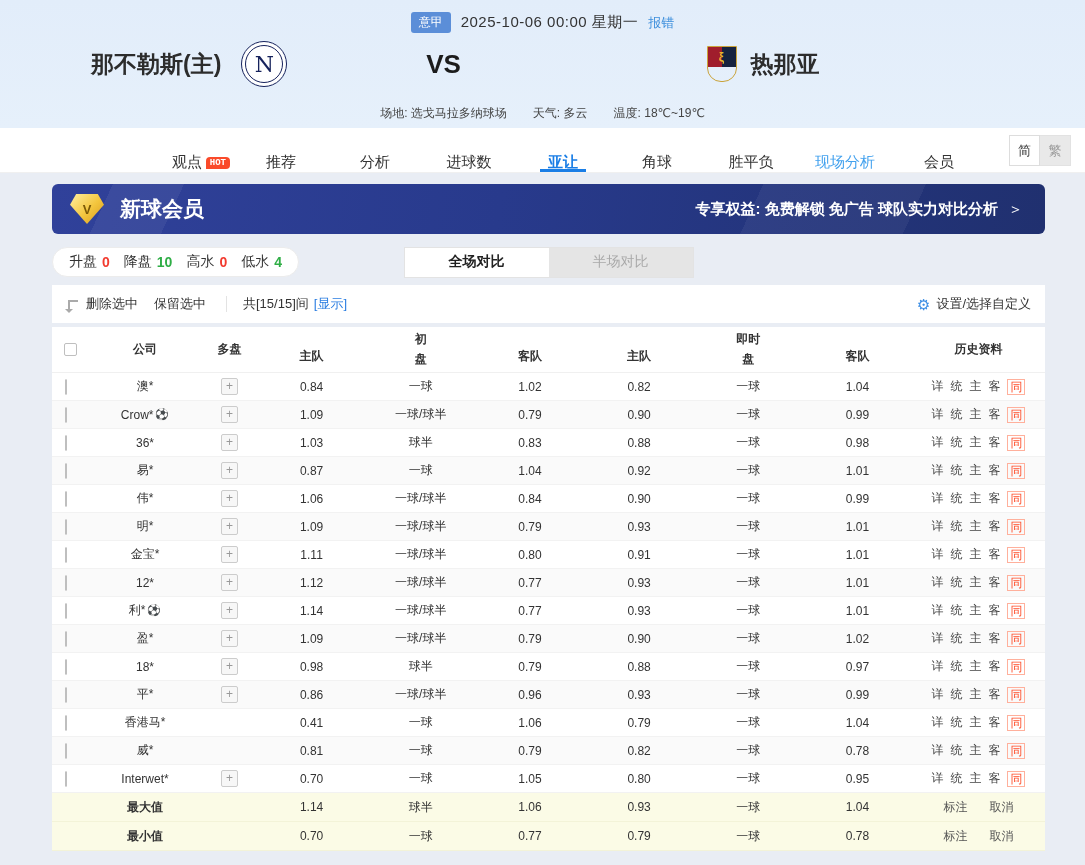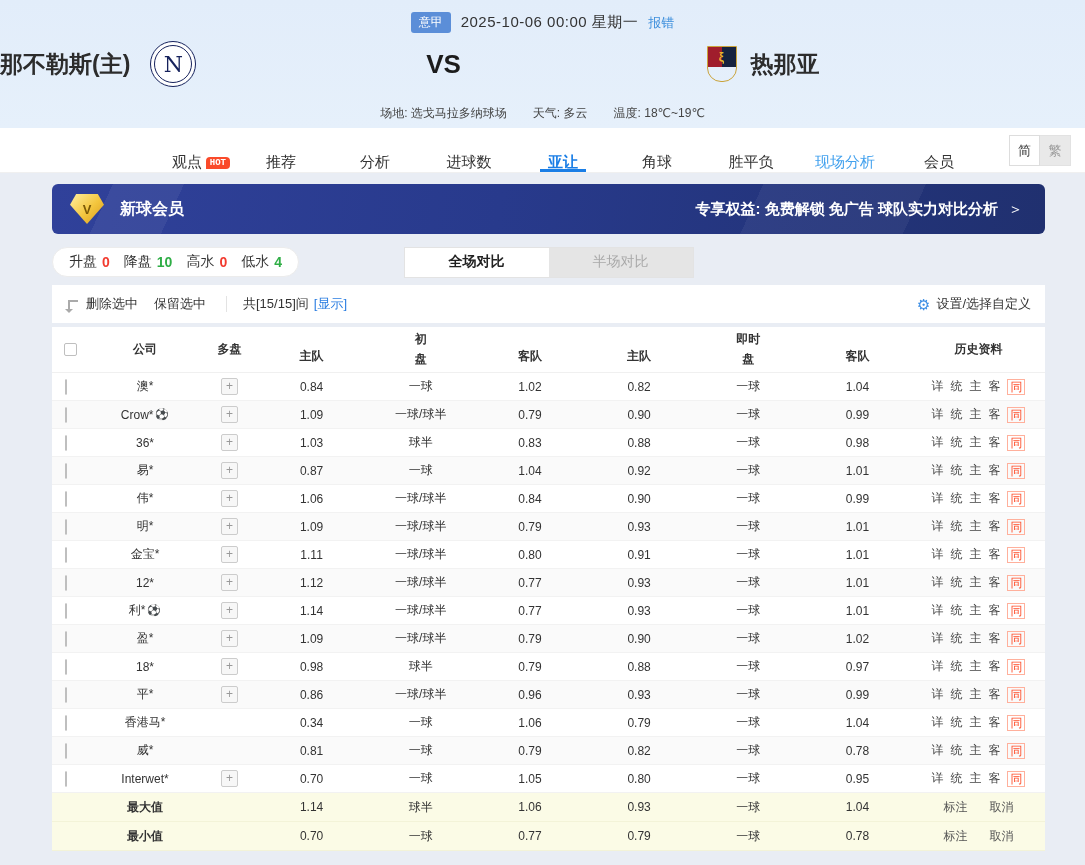--- a/index.html
+++ b/index.html
@@ -6,21 +6,21 @@
   html,body { width:1085px; height:865px; overflow:hidden;
     font-family:"Liberation Sans","DejaVu Sans",sans-serif; background:#e9edf4; }
 
   
   .match-header { background:linear-gradient(180deg,#e2edfa 0%,#e6f0fb 100%); height:128px; padding-top:12px; }
   .badge-row { display:flex; align-items:center; justify-content:center; gap:10px; }
   .league-badge { background:#5b8ed8; color:#fff; font-size:12px; padding:2px 8px; border-radius:3px; }
   .match-time { font-size:15px; color:#333; font-weight:500; letter-spacing:.5px; }
   .report-error { font-size:13px; color:#3d8fdc; cursor:pointer; }
   .teams-row { display:flex; align-items:center; margin-top:8px; }
-  .team-left { flex:1; display:flex; align-items:center; justify-content:flex-start; gap:20px; }
+  .team-left { flex:1; display:flex; align-items:center; justify-content:center; gap:20px; }
   .team-right { flex:1; display:flex; align-items:center; justify-content:flex-start; gap:14px; padding-left:198px; }
   .team-name { font-size:23px; font-weight:bold; color:#2c2c2c; }
   .vs { width:130px; text-align:center; font-size:26px; font-weight:bold; color:#1c1c1c; }
   .logo-napoli { width:46px; height:46px; border-radius:50%; background:#fff; border:1px solid #16225c;
     display:flex; align-items:center; justify-content:center; }
   .logo-napoli .inner { width:38px; height:38px; border-radius:50%; border:1px solid #16225c;
     display:flex; align-items:center; justify-content:center;
     font-family:"DejaVu Serif","Liberation Serif",serif; font-size:22px; color:#16225c; }
   .logo-genoa { width:30px; height:36px; border:1px solid #caa33a; border-radius:0 0 14px 14px; overflow:hidden; position:relative; }
   .genoa-top { height:40%; background:
@@ -53,21 +53,21 @@
 
   .vip-banner { position:relative; height:50px; border-radius:6px; overflow:hidden; cursor:pointer;
     background:linear-gradient(100deg,#30419a 0%,#283a8c 45%,#20306f 100%);
     display:flex; align-items:center; justify-content:space-between; padding:0 22px 0 18px; }
   .vip-banner::before { content:""; position:absolute; inset:0;
     background:linear-gradient(115deg,transparent 6%,rgba(255,255,255,.06) 6%,rgba(255,255,255,.06) 13%,transparent 13%,transparent 70%,rgba(255,255,255,.05) 70%,rgba(255,255,255,.05) 86%,transparent 86%); }
   .vip-left { display:flex; align-items:center; gap:16px; position:relative; }
   .gem { width:34px; height:30px; background:linear-gradient(135deg,#ffefa0 0%,#f3c53d 55%,#d79a1e 100%);
     clip-path:polygon(50% 100%,0 36%,18% 0,82% 0,100% 36%);
     display:flex; align-items:center; justify-content:center; font-size:13px; font-weight:bold; color:#7c5a08; }
-  .vip-title { color:#fff; font-size:16px; font-weight:bold; }
+  .vip-title { color:#fff; font-size:21px; font-weight:bold; }
   .vip-right { position:relative; display:flex; align-items:center; gap:10px; color:#fff; font-size:15px; font-weight:bold; }
   .chev { font-size:15px; font-weight:normal; }
 
   .filter-row { display:flex; align-items:center; margin-top:13px; position:relative; height:30px; }
   .stat-pill { display:flex; align-items:center; gap:14px; background:#fff; border:1px solid #ececec;
     border-radius:15px; height:30px; padding:0 16px; font-size:14px; color:#333; }
   .stat-item { display:flex; gap:5px; align-items:center; }
   .stat-val.red { color:#f23b2f; font-weight:bold; }
   .stat-val.green { color:#2fae46; font-weight:bold; }
   .scope-tabs { position:absolute; left:50%; transform:translateX(-50%); display:flex; border:1px solid #e3e3e3; }
@@ -494,21 +494,21 @@
             <span>客</span>
             <span class="same">同</span>
           </div>
         </div>
         <div class="grid tr">
           <div><span class="cb"></span></div>
           <div class="td company-cell">
             <span>香港马*</span>
           </div>
           <div class="td"></div>
-          <div class="td">0.34</div>
+          <div class="td">0.41</div>
           <div class="td">一球</div>
           <div class="td">1.06</div>
           <div class="td">0.79</div>
           <div class="td">一球</div>
           <div class="td">1.04</div>
           <div class="hist">
             <span>详</span>
             <span>统</span>
             <span>主</span>
             <span>客</span>

